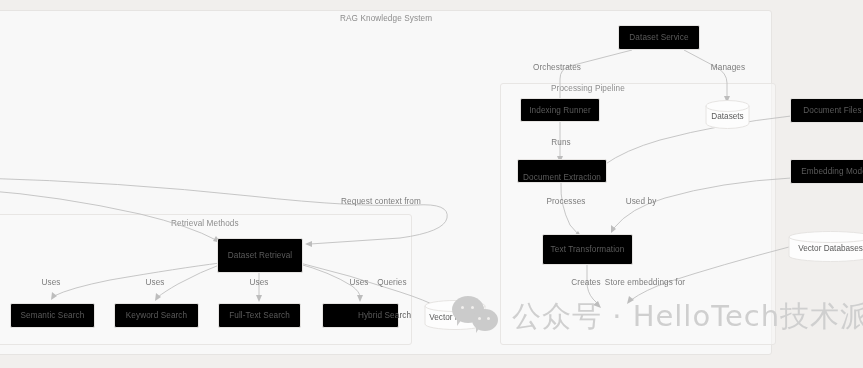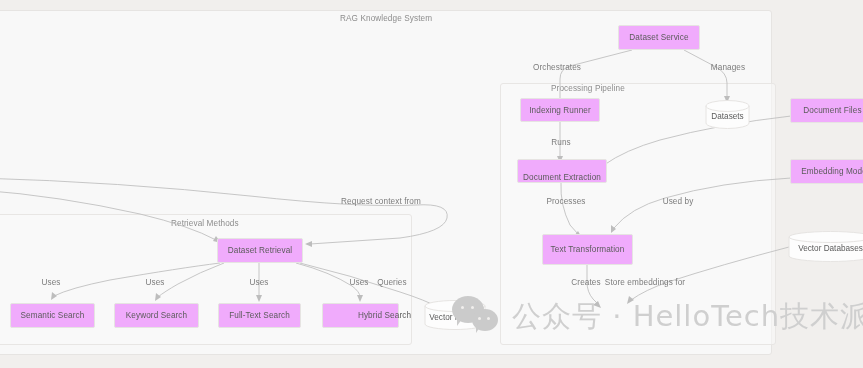--- a/index.html
+++ b/index.html
@@ -39,21 +39,21 @@
     letter-spacing: .1px;
   }
 
   
   .node {
     position: absolute;
     box-sizing: border-box;
     display: flex;
     align-items: center;
     justify-content: center;
-    background: #f0abfc;
+    background: #000000;
     border: 1px solid #e6e4e2;
     border-radius: 2px;
     font-size: 8.2px;
     color: #5b5b5b;
     white-space: nowrap;
     letter-spacing: .1px;
   }
 
   
   .db {
@@ -198,21 +198,21 @@
     <polygon points="360,302 357,295 363,295"></polygon>
 
     <path d="M 300,263 Q 350,275 400,292 Q 425,300 440,308"></path>
     <polygon points="445,311 437,309 440,304"></polygon>
   </svg>
 
   <div class="edge-label" style="left:557px; top:67px;">Orchestrates</div>
   <div class="edge-label" style="left:728px; top:67px;">Manages</div>
   <div class="edge-label" style="left:561px; top:142px;">Runs</div>
   <div class="edge-label" style="left:566px; top:201px;">Processes</div>
-  <div class="edge-label" style="left:665px; top:201px;padding-left:26px;">Used by</div>
+  <div class="edge-label" style="left:628px; top:201px;padding-left:26px;">Used by</div>
   <div class="edge-label" style="left:586px; top:282px;">Creates</div>
   <div class="edge-label" style="left:645px; top:282px;">Store embeddings for</div>
   <div class="edge-label" style="left:381px; top:201px;">Request context from</div>
   <div class="edge-label" style="left:392px; top:282px;">Queries</div>
   <div class="edge-label" style="left:51px; top:282px;">Uses</div>
   <div class="edge-label" style="left:155px; top:282px;">Uses</div>
   <div class="edge-label" style="left:259px; top:282px;">Uses</div>
   <div class="edge-label" style="left:359px; top:282px;">Uses</div>
 
   <div class="node" style="left:618px; top:25px; width:82px; height:25px;">
@@ -233,21 +233,21 @@
 
 
   <div class="db" style="left:705px; top:100px; width:45px; height:29px;">
     <svg class="cyl-svg" viewBox="0 0 45 29" preserveAspectRatio="none">
       <path d="M 1,6 L 1,23 A 21.5,5.5 0 0 0 44,23 L 44,6 Z" fill="#fdfdfd" stroke="#e6e4e2" stroke-width="1"></path>
       <ellipse cx="22.5" cy="6" rx="21.5" ry="5.5" fill="#fdfdfd" stroke="#e6e4e2" stroke-width="1"></ellipse>
     </svg>
     <span class="db-label" style="margin-top:4px;">Datasets</span>
   </div>
 
-  <div class="node" style="left:217px; top:238px; width:86px; height:25px;">
+  <div class="node" style="left:217px; top:238px; width:86px; height:35px;">
     <span>Dataset Retrieval</span>
   </div>
 
   <div class="node" style="left:10px; top:303px; width:85px; height:25px;">
     <span>Semantic Search</span>
   </div>
 
   <div class="node" style="left:114px; top:303px; width:85px; height:25px;">
     <span>Keyword Search</span>
   </div>

